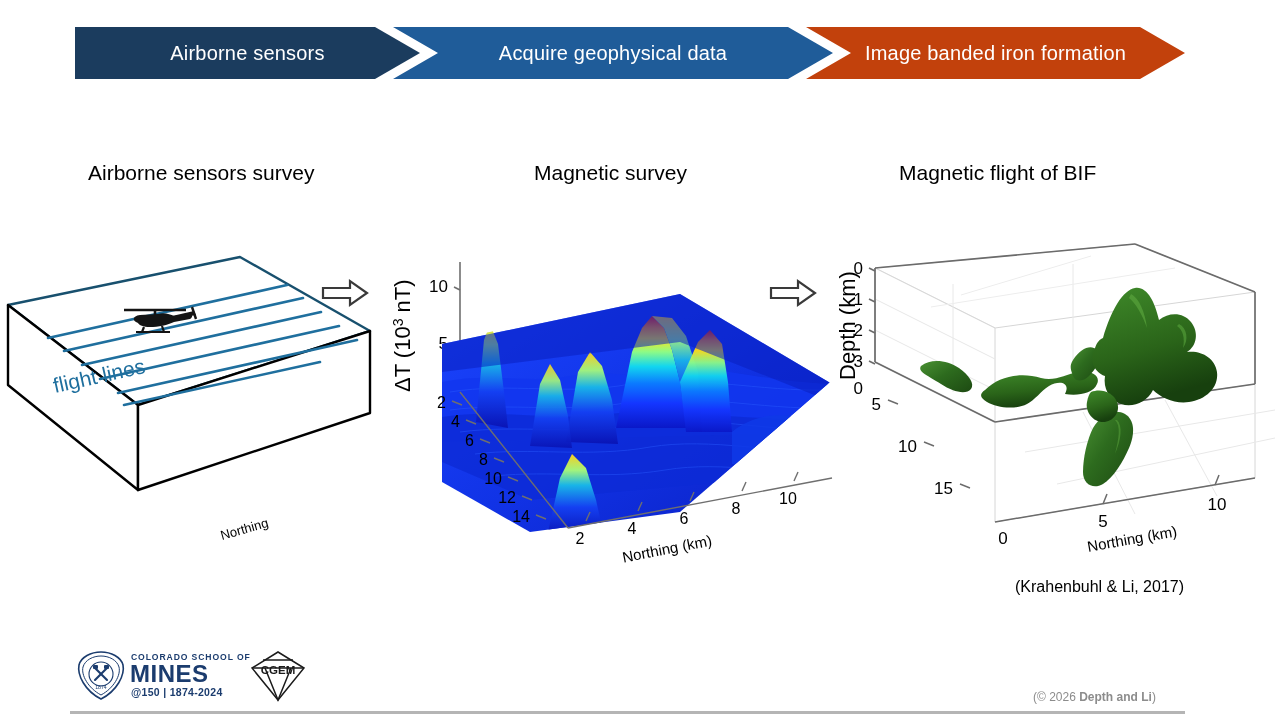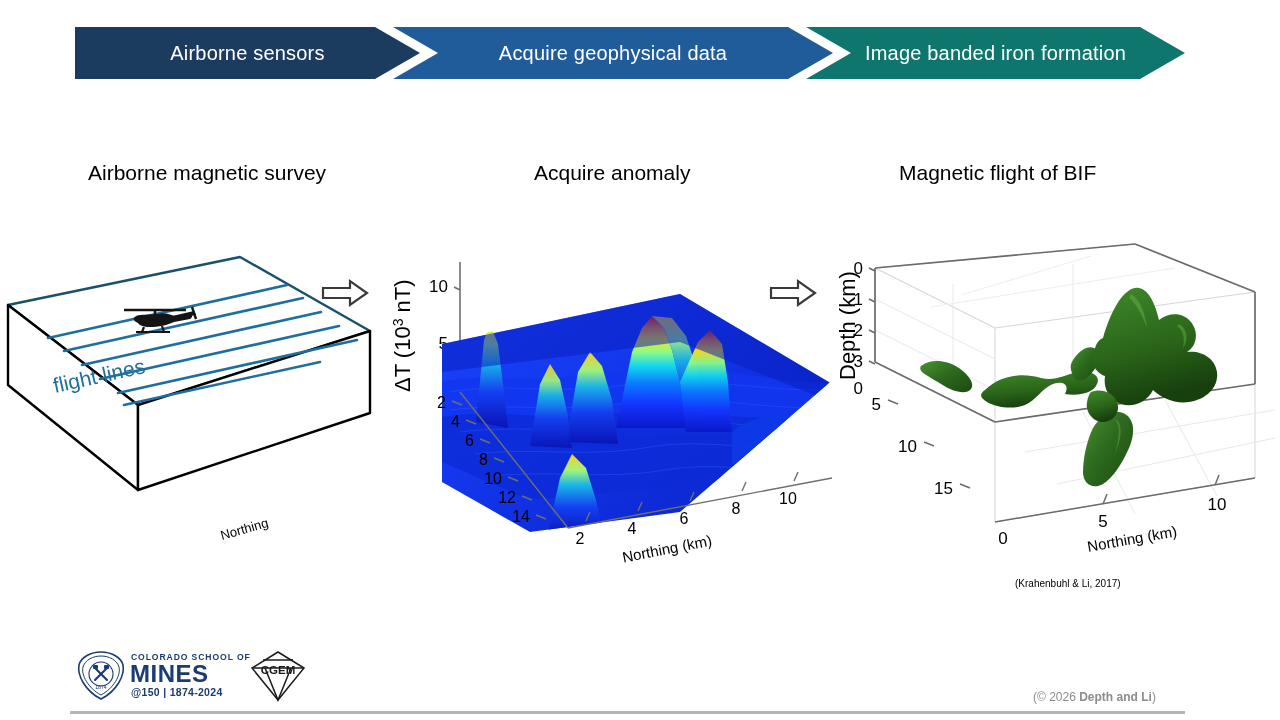--- a/index.html
+++ b/index.html
@@ -15,21 +15,21 @@
   .chev {
     position:absolute; top:0; height:52px;
     display:flex; align-items:center; justify-content:center;
     color:#ffffff; font-size:20px; letter-spacing:.2px;
   }
   .chev span { padding:0 18px; white-space:nowrap; }
   .chev-1 { left:0;    width:345px; background:#1b3c5e;
     clip-path:polygon(0 0, 300px 0, 345px 50%, 300px 100%, 0 100%); }
   .chev-2 { left:318px; width:440px; background:#1f5c99;
     clip-path:polygon(0 0, 395px 0, 440px 50%, 395px 100%, 0 100%, 45px 50%); }
-  .chev-3 { left:731px; width:379px; background:#0f766e;
+  .chev-3 { left:731px; width:379px; background:#c2410c;
     clip-path:polygon(0 0, 334px 0, 379px 50%, 334px 100%, 0 100%, 45px 50%); }
 
   
   .head { position:absolute; font-size:21px; color:#000; white-space:nowrap; }
   .head-1 { left:88px;  top:161px; }
   .head-2 { left:534px; top:161px; }
   .head-3 { left:899px; top:161px; }
 
   
   .arrow { position:absolute; width:46px; height:28px; }
@@ -37,21 +37,21 @@
   .arrow-2 { left:770px; top:279px; }
 
   
   .panel { position:absolute; }
   #panel-block   { left:0px;   top:245px; width:390px; height:320px; }
   #panel-surface { left:380px; top:232px; width:470px; height:330px; }
   #panel-iso     { left:835px; top:232px; width:440px; height:340px; }
 
   .citation {
     position:absolute; left:1015px; top:578px;
-    font-size:10px; color:#000; white-space:nowrap;
+    font-size:16px; color:#000; white-space:nowrap;
   }
 
   
   .footer-rule {
     position:absolute; left:70px; top:711px; width:1115px; height:3px;
     background:#b5b5b5;
   }
   .logo-mines { position:absolute; left:75px; top:648px; }
   .logo-cgem  { position:absolute; left:247px; top:648px; }
   .copyright {
@@ -71,22 +71,22 @@
     <span>Airborne sensors</span>
   </div>
   <div class="chev chev-2">
     <span>Acquire geophysical data</span>
   </div>
   <div class="chev chev-3">
     <span>Image banded iron formation</span>
   </div>
 </div>
 
-<div class="head head-1">Airborne magnetic survey</div>
-<div class="head head-2">Acquire anomaly</div>
+<div class="head head-1">Airborne sensors survey</div>
+<div class="head head-2">Magnetic survey</div>
 <div class="head head-3">Magnetic flight of BIF</div>
 
 <svg class="arrow arrow-1" viewBox="0 0 46 28">
   <path d="M1,9 L28,9 L28,2 L45,14 L28,26 L28,19 L1,19 Z" fill="#ffffff" stroke="#3a3a3a" stroke-width="2.2" stroke-linejoin="miter"></path>
 </svg>
 
 <svg class="arrow arrow-2" viewBox="0 0 46 28">
   <path d="M1,9 L28,9 L28,2 L45,14 L28,26 L28,19 L1,19 Z" fill="#ffffff" stroke="#3a3a3a" stroke-width="2.2" stroke-linejoin="miter"></path>
 </svg>
 

